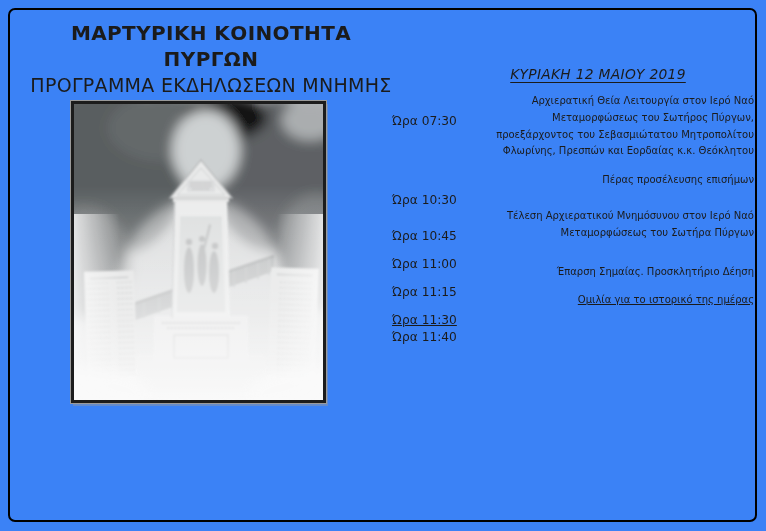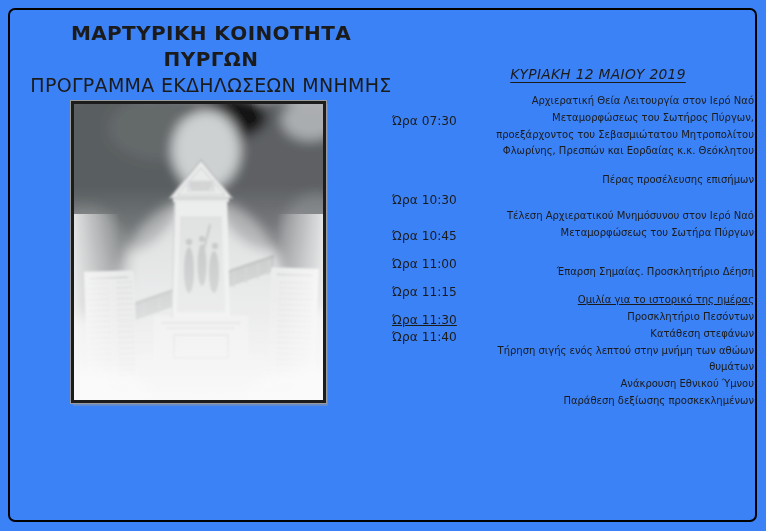--- a/index.html
+++ b/index.html
@@ -196,21 +196,15 @@
     <div class="sched-row r5">
       <div class="sched-time">Ώρα 11:15</div>
       <div class="sched-desc">Έπαρση Σημαίας. Προσκλητήριο Δέηση</div>
     </div>
     <div class="sched-row r6">
       <div class="sched-time">Ώρα 11:30</div>
       <div class="sched-desc">Ομιλία για το ιστορικό της ημέρας</div>
     </div>
     <div class="sched-row r7">
       <div class="sched-time">Ώρα 11:40</div>
-      <div class="sched-desc">Προσκλητήριο Πεσόντων
-Κατάθεση στεφάνων
-Τήρηση σιγής ενός λεπτού στην μνήμη των αθώων
-θυμάτων
-Ανάκρουση Εθνικού Ύμνου
-Παράθεση δεξίωσης  προσκεκλημένων</div>
     </div>
   </div>
 </div>
 
 </body></html>

